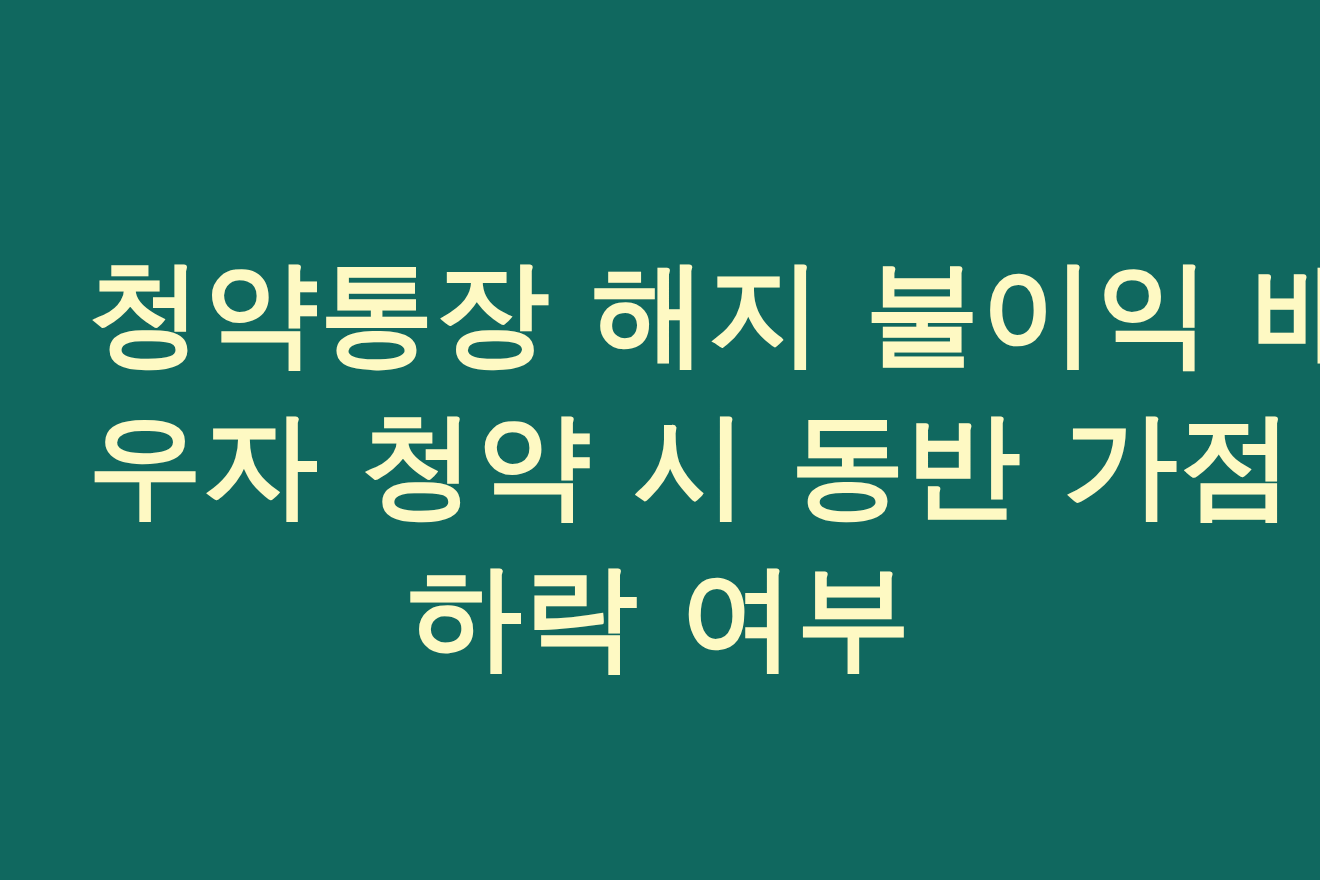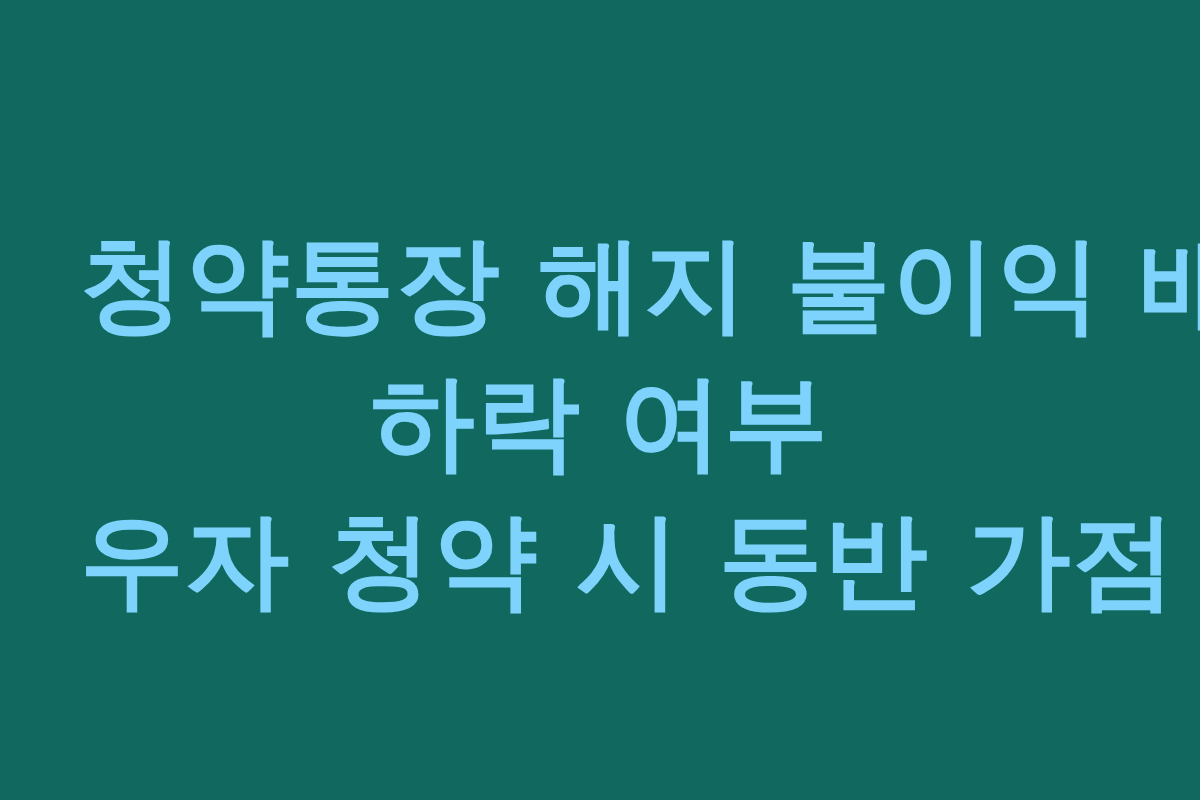--- a/index.html
+++ b/index.html
@@ -62,23 +62,23 @@
   
   .headline-line.is-short {
     letter-spacing: 0.012em;
   }
 </style>
 </head>
 <body>
 
 <div class="thumbnail-card" style="background: rgb(16, 104, 95);">
 
-  <h1 class="headline" style="color: #7dd3fc; margin-top: 43px;">
+  <h1 class="headline" style="color: #fef9c3; margin-top: 43px;">
 
     <span class="headline-line is-justified">청약통장 해지 불이익 배</span>
 
+    <span class="headline-line is-justified">우자 청약 시 동반 가점</span>
+
     <span class="headline-line is-short">하락 여부</span>
-
-    <span class="headline-line is-justified">우자 청약 시 동반 가점</span>
 
   </h1>
 
 </div>
 
 </body></html>

